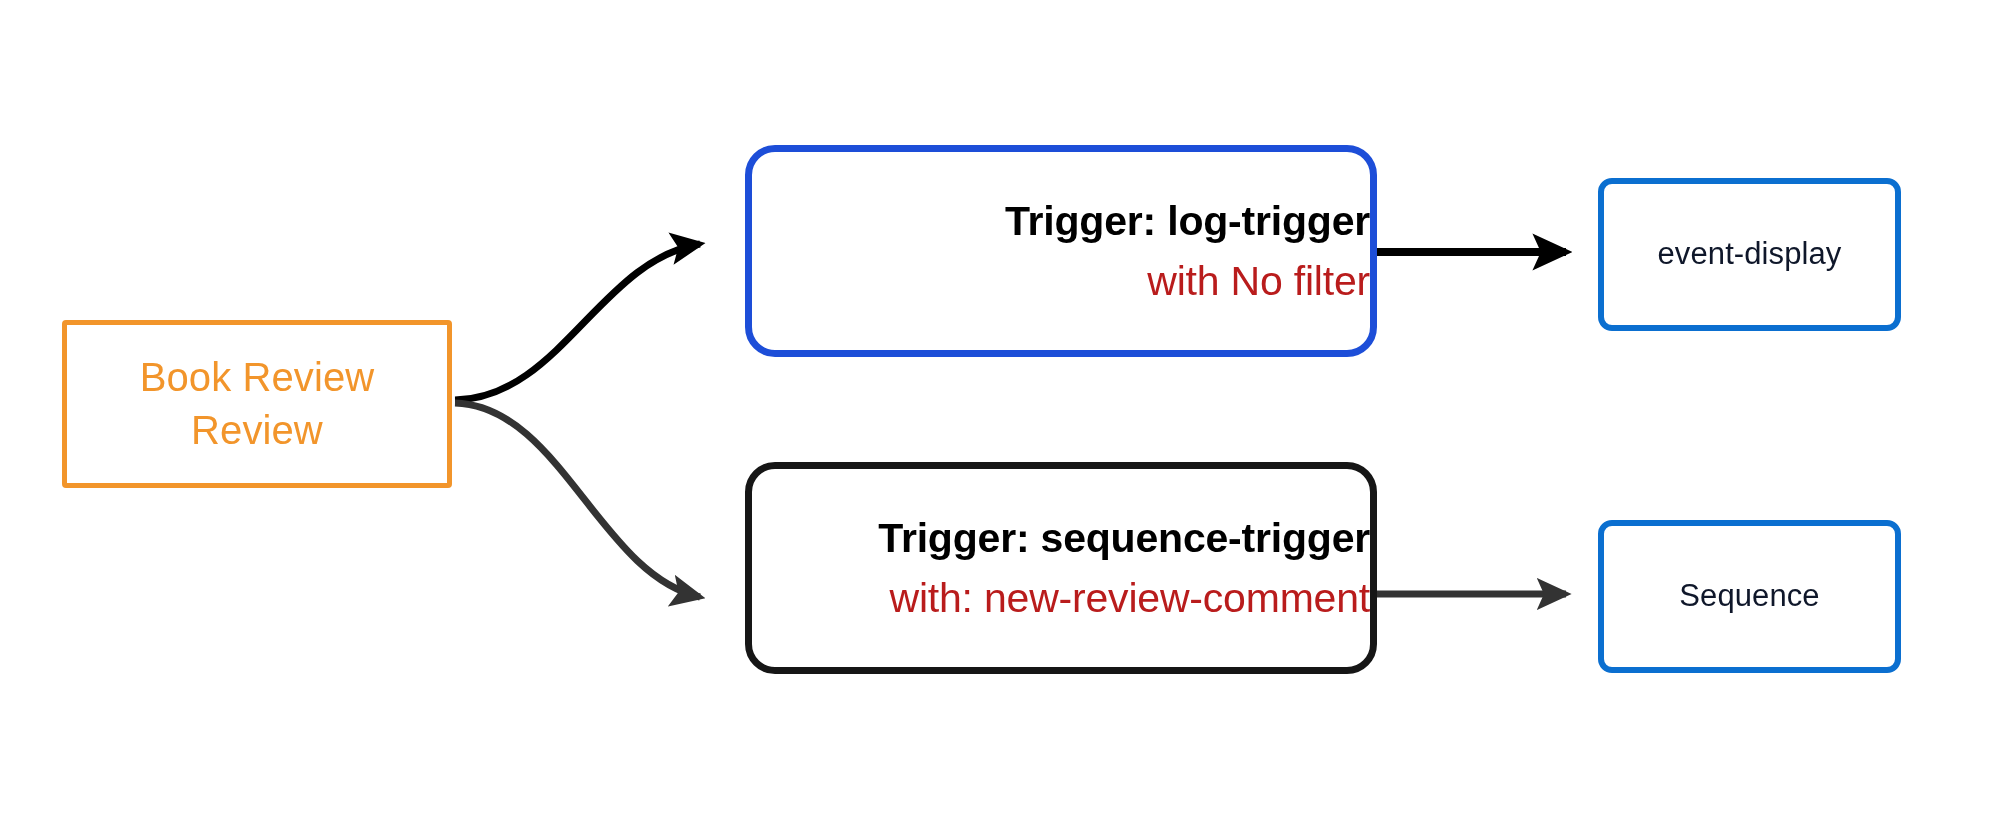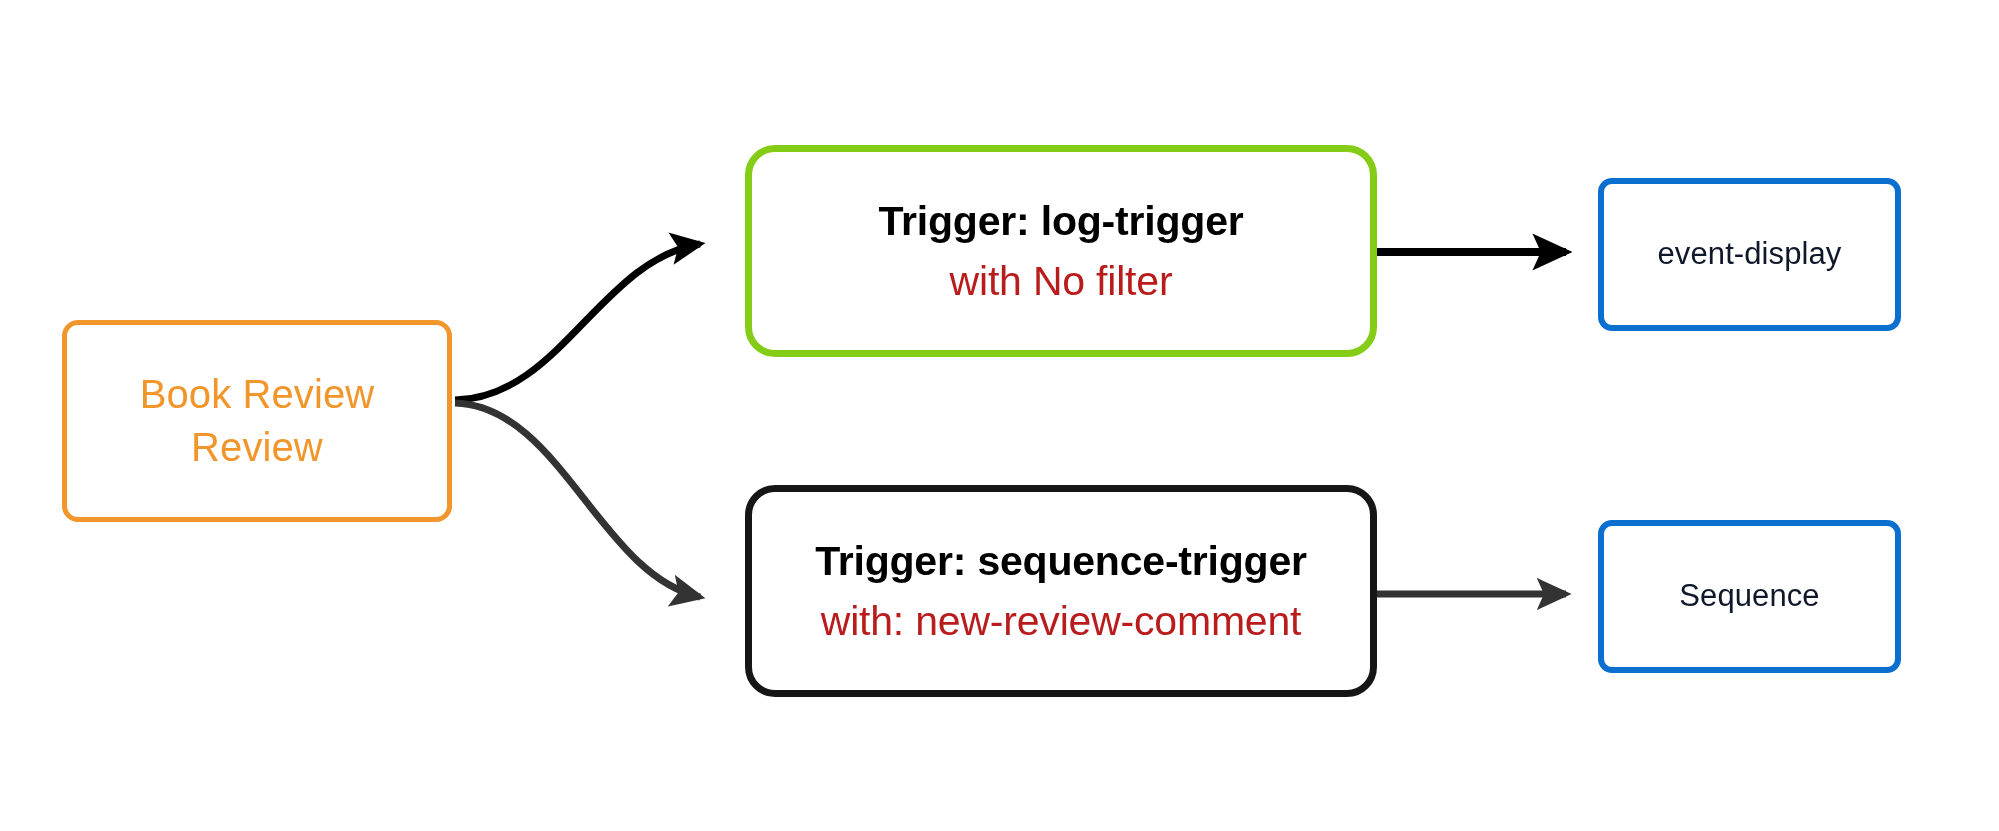--- a/index.html
+++ b/index.html
@@ -42,41 +42,42 @@
     background: #ffffff;
     text-align: center;
     line-height: 1.32;
   }
 
   
   .node-broker {
     left: 62px;
     top: 320px;
     width: 390px;
-    height: 202px;
+    height: 168px;
     border: 5px solid #f2952b;
-    border-radius: 16px;
+    border-radius: 4px;
   }
   .node-broker .node-line {
     color: #f2952b;
     font-size: 40px;
     font-weight: 400;
     letter-spacing: 0.1px;
   }
 
   
   .node-trigger {
     left: 745px;
     width: 632px;
     height: 212px;
-    border: 7px solid #84cc16;
+    border: 7px solid #1d4ed8;
     border-radius: 30px;
+    align-items: flex-end;
   }
   .node-trigger.top    { top: 145px; }
-  .node-trigger.bottom { top: 485px; border-color: #161616; }
+  .node-trigger.bottom { top: 462px; border-color: #161616; }
 
   .node-trigger .node-title {
     color: #000000;
     font-size: 41px;
     font-weight: 700;
     letter-spacing: -0.2px;
   }
   .node-trigger .node-sub {
     color: #b91c1c;
     font-size: 41px;

